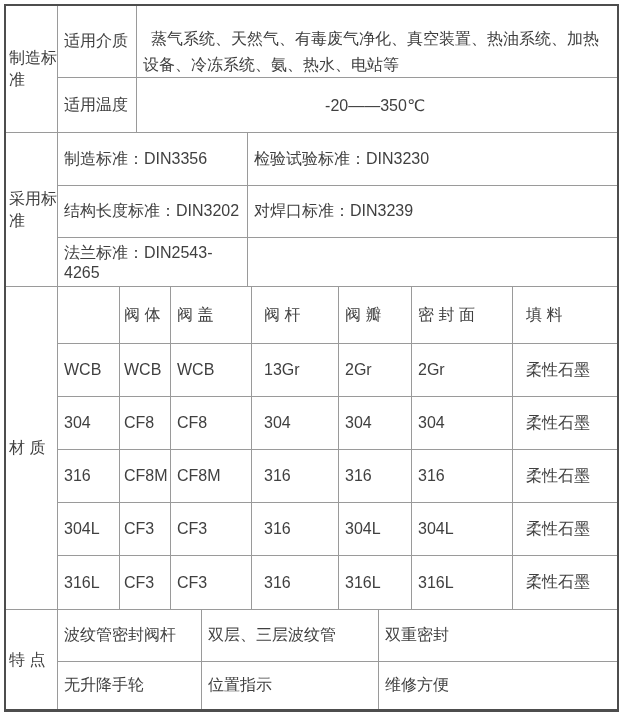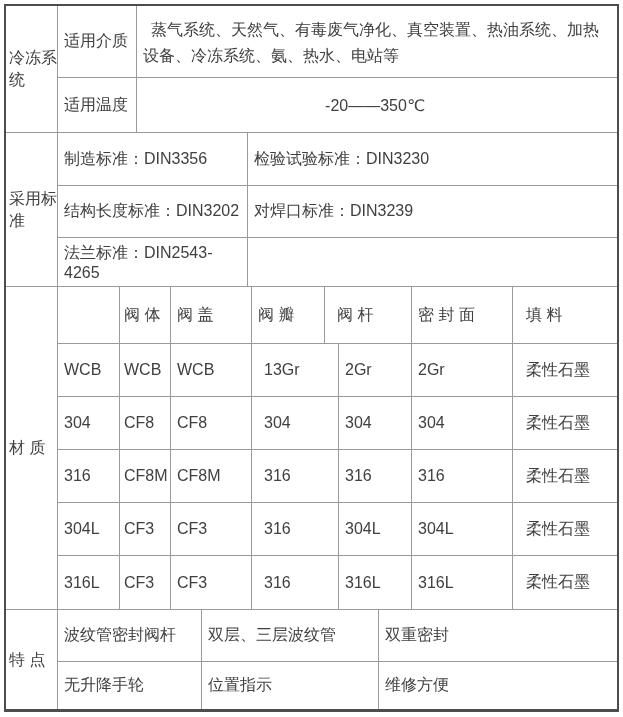--- a/index.html
+++ b/index.html
@@ -37,21 +37,21 @@
   .row { display: flex; border-bottom: 1px solid #9a9a9a; }
   .row.last { border-bottom: none; }
   .cell {
     display: flex; align-items: center;
     padding-left: 6px; padding-right: 4px;
     border-right: 1px solid #9a9a9a;
     overflow: hidden;
   }
   .cell.no-r { border-right: none; }
   .cell.center { justify-content: center; padding-left: 0; }
-  .media-cell { display: block; padding-top: 11px; line-height: 26px; text-indent: 8px; }
+  .media-cell { display: block; padding-top: 20px; line-height: 26px; text-indent: 8px; }
   
   .scope-sublabel { width: 79px; flex: 0 0 79px; }
   .scope-content { flex: 1; }
   .r-h72 { height: 72px; } .r-h54 { height: 54px; }
   
   .std-c1 { width: 190px; flex: 0 0 190px; }
   .std-c2 { flex: 1; }
   .r-h53 { height: 53px; } .r-h52 { height: 52px; } .r-h48 { height: 48px; }
   
   .mat-c0 { width: 62px; flex: 0 0 62px; }
@@ -68,21 +68,21 @@
   .feat-c2 { width: 177px; flex: 0 0 177px; }
   .feat-c3 { flex: 1; }
   .r-h51 { height: 51px; flex: 1; }
 </style>
 </head>
 <body>
 
 <div class="spec-table">
 
   <div class="section">
-    <div class="label-cell">冷冻系统</div>
+    <div class="label-cell">制造标准</div>
     <div class="section-body">
       <div class="row r-h72">
         <div class="cell scope-sublabel">适用介质</div>
         <div class="cell no-r scope-content media-cell">蒸气系统、天然气、有毒废气净化、真空装置、热油系统、加热设备、冷冻系统、氨、热水、电站等</div>
       </div>
       <div class="row r-h54 last">
         <div class="cell scope-sublabel">适用温度</div>
         <div class="cell no-r scope-content center">-20——350℃</div>
       </div>
     </div>
@@ -106,22 +106,22 @@
     </div>
   </div>
 
   <div class="section">
     <div class="label-cell nowrap">材 质</div>
     <div class="section-body">
       <div class="row r-h57">
         <div class="cell mat-c0"></div>
         <div class="cell mat-c1">阀 体</div>
         <div class="cell mat-c2">阀 盖</div>
+        <div class="cell mat-c3">阀 杆</div>
         <div class="cell mat-c4">阀 瓣</div>
-        <div class="cell mat-c3">阀 杆</div>
         <div class="cell mat-c5">密 封 面</div>
         <div class="cell no-r mat-c6">填 料</div>
       </div>
 
       <div class="row r-h53 mat-row">
         <div class="cell mat-c0">WCB</div>
         <div class="cell mat-c1">WCB</div>
         <div class="cell mat-c2">WCB</div>
         <div class="cell mat-c3">13Gr</div>
         <div class="cell mat-c4">2Gr</div>

